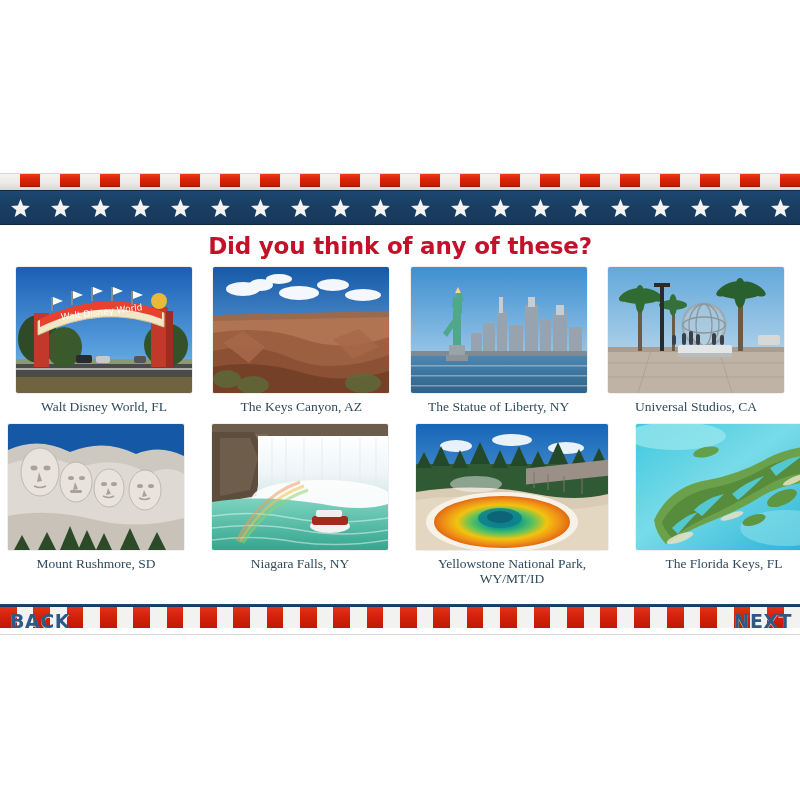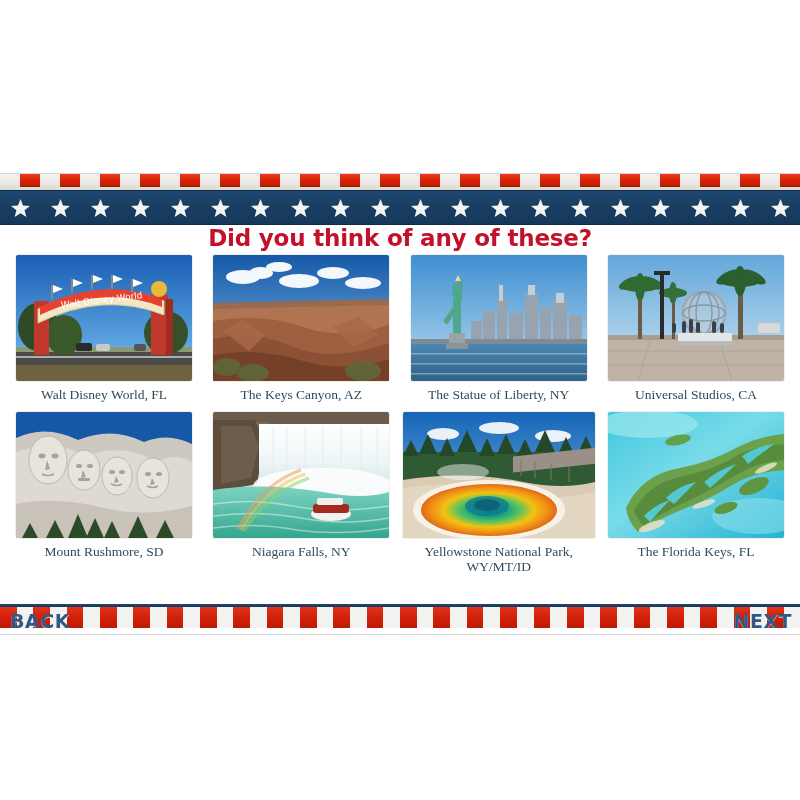--- a/index.html
+++ b/index.html
@@ -74,23 +74,23 @@
   .star-band .stars span {
     flex: 1 1 0;
     display: flex;
     justify-content: center;
     align-items: center;
   }
   .star-band svg { display: block; }
 
   
   .title-wrap {
-    height: 30px;
+    height: 42px;
     display: flex;
-    align-items: flex-start;
+    align-items: center;
     justify-content: center;
     background: #ffffff;
   }
   .title {
     font-family: "DejaVu Sans", sans-serif;
     font-size: 23px;
     font-weight: bold;
     color: #c3112a;
     letter-spacing: -0.2px;
     white-space: nowrap;
@@ -99,21 +99,21 @@
   
   .grid {
     padding: 0 8px;
     background: #ffffff;
   }
   .row {
     display: flex;
     justify-content: space-between;
     align-items: flex-start;
   }
-  .row + .row { margin-top: 9px; }
+  .row + .row { margin-top: 9px; gap: 28px; }
 
   .cell {
     width: 192px;
     display: flex;
     flex-direction: column;
     align-items: center;
   }
   .thumb {
     width: 176px;
     height: 126px;

